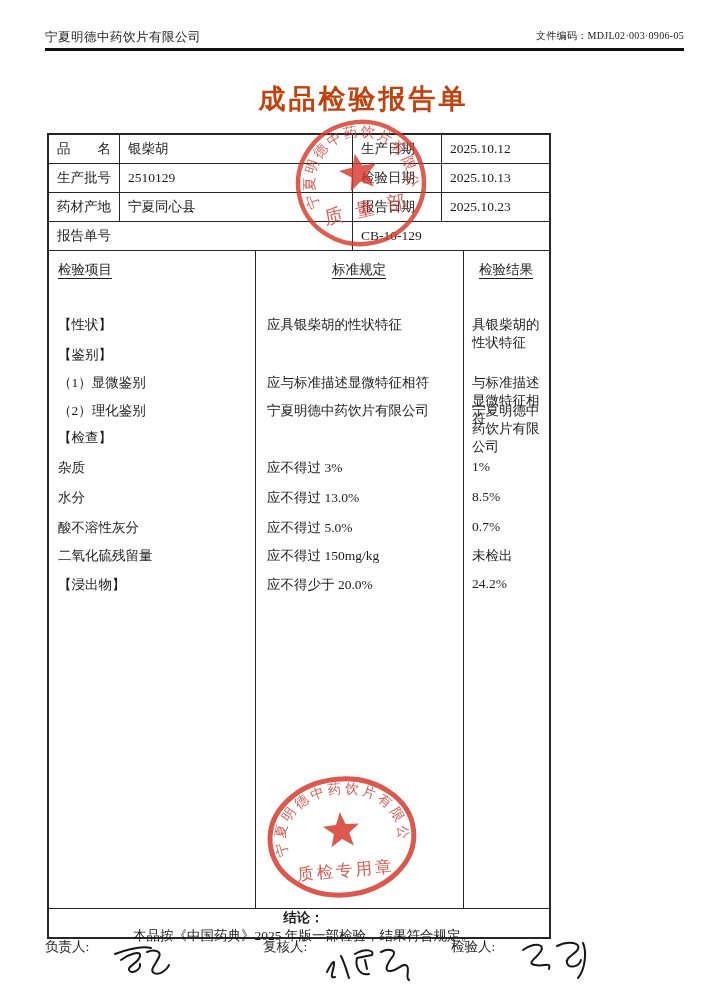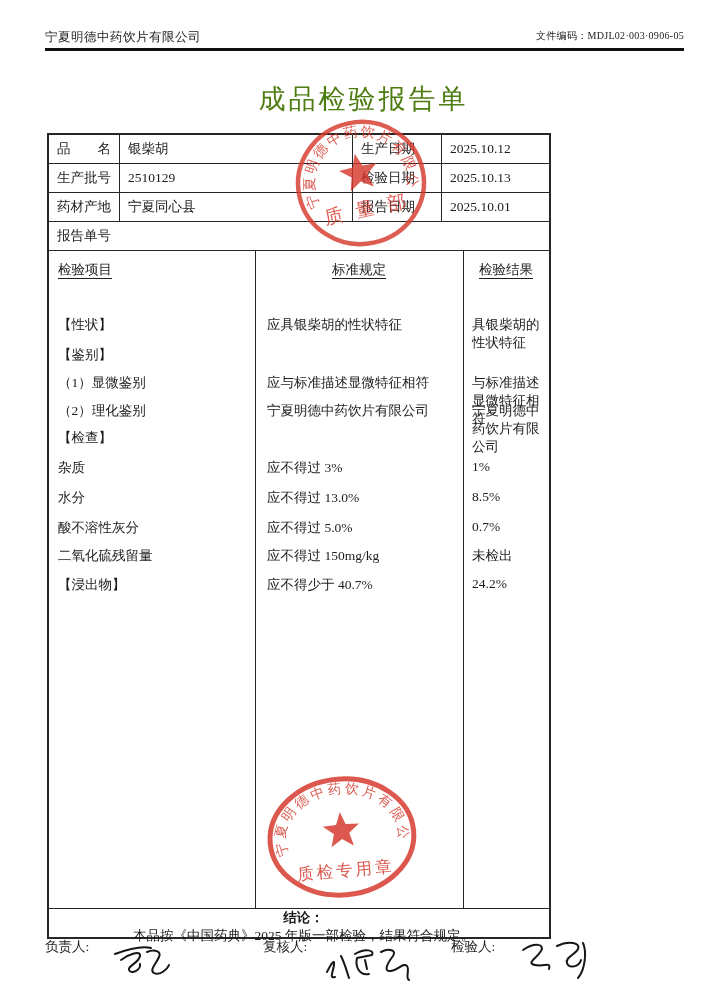--- a/index.html
+++ b/index.html
@@ -3,21 +3,21 @@
 <meta charset="utf-8">
 <style>
   html,body{margin:0;padding:0;background:#ffffff;}
   .page{position:relative;width:727px;height:1000px;background:#ffffff;overflow:hidden;
         font-family:"Liberation Serif","DejaVu Serif",serif;color:#1c1c1c;}
   
   .hdr-left{position:absolute;left:45px;top:29px;font-size:12.5px;letter-spacing:.5px;}
   .hdr-right{position:absolute;right:43px;top:29px;font-size:10px;letter-spacing:.3px;}
   .hdr-rule{position:absolute;left:45px;width:639px;top:48px;height:2.5px;background:#101010;}
   .doc-title{position:absolute;left:0;top:81px;width:727px;text-align:center;
-             font-size:27px;font-weight:normal;letter-spacing:3px;color:#4d7c0f;}
+             font-size:27px;font-weight:bold;letter-spacing:3px;color:#c2410c;}
   
   .tbl{position:absolute;left:47px;top:133px;width:504px;border:2px solid #262626;box-sizing:border-box;background:transparent;}
   .info-row{display:flex;height:29px;border-bottom:1px solid #262626;box-sizing:border-box;}
   .cell{display:flex;align-items:center;box-sizing:border-box;border-right:1px solid #262626;
         padding-left:8px;font-size:13.5px;white-space:nowrap;}
   .cell:last-child{border-right:none;}
   .w-lab{width:71px;}  .w-val{width:233px;} .w-lab2{width:89px;} .w-val2{flex:1;}
   .w-merged{width:304px;} .w-rest{flex:1;}
   
   .items{position:relative;height:657px;}
@@ -67,24 +67,25 @@
     <div class="info-row">
       <div class="cell w-lab">生产批号</div>
       <div class="cell w-val">2510129</div>
       <div class="cell w-lab2">检验日期</div>
       <div class="cell w-val2">2025.10.13</div>
     </div>
     <div class="info-row">
       <div class="cell w-lab">药材产地</div>
       <div class="cell w-val">宁夏同心县</div>
       <div class="cell w-lab2">报告日期</div>
-      <div class="cell w-val2">2025.10.01</div>
+      <div class="cell w-val2">2025.10.23</div>
     </div>
     <div class="info-row">
       <div class="cell w-merged">报告单号</div>
+      <div class="cell w-rest">CB-10-129</div>
     </div>
 
     <div class="items">
       <div class="vline v1"></div>
       <div class="vline v2"></div>
 
       <div class="item-row ihead" style="top:10px;">
         <div class="ic1"><span>检验项目</span></div>
         <div class="ic2"><span>标准规定</span></div>
         <div class="ic3"><span>检验结果</span></div>
@@ -130,21 +131,21 @@
         <div class="ic2">应不得过 5.0%</div>
         <div class="ic3">0.7%</div>
       </div>
       <div class="item-row" style="top:296px;">
         <div class="ic1">二氧化硫残留量</div>
         <div class="ic2">应不得过 150mg/kg</div>
         <div class="ic3">未检出</div>
       </div>
       <div class="item-row" style="top:325px;">
         <div class="ic1">【浸出物】</div>
-        <div class="ic2">应不得少于 40.7%</div>
+        <div class="ic2">应不得少于 20.0%</div>
         <div class="ic3">24.2%</div>
       </div>
     </div>
 
     <div class="concl">
       <span class="concl-label">结论：</span>
       <span>本品按《中国药典》2025 年版一部检验，结果符合规定。</span>
     </div>
   </div>
 

